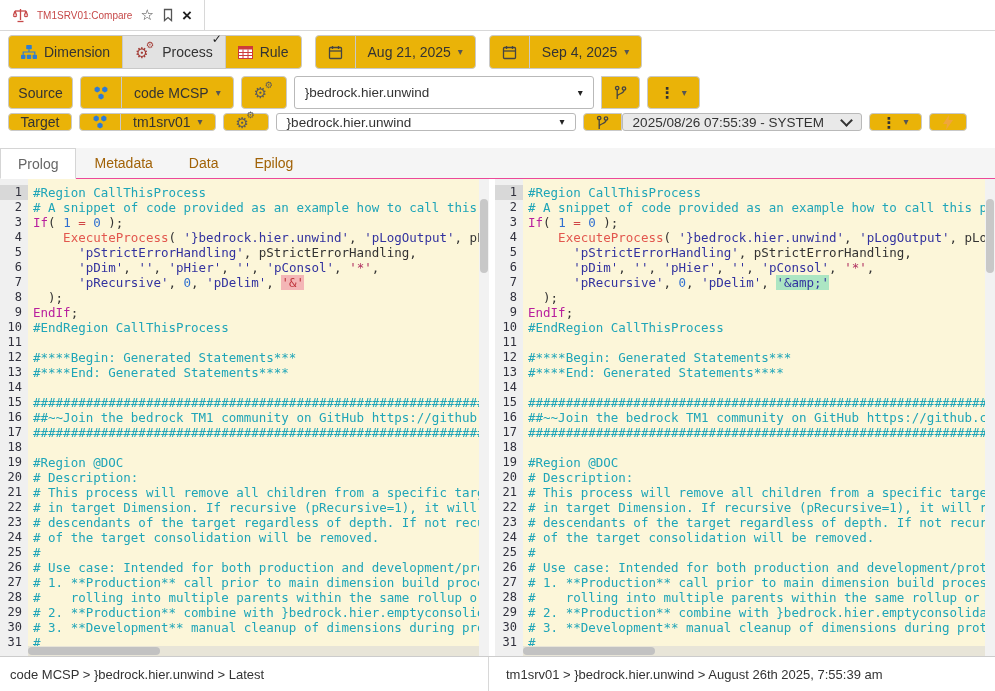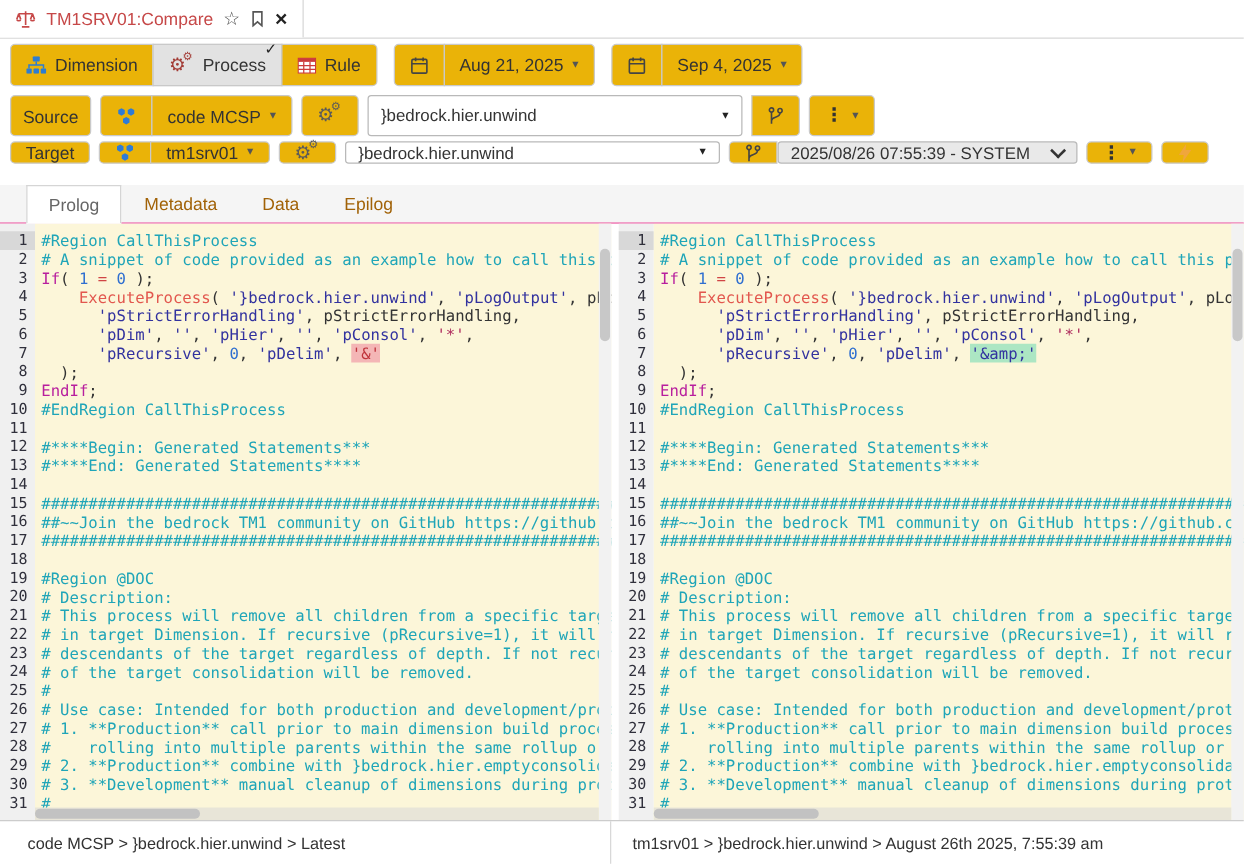--- a/index.html
+++ b/index.html
@@ -3,21 +3,21 @@
 <meta charset="utf-8">
 <style>
   html,body{margin:0;padding:0}
   body{
     width:995px;height:691px;position:relative;overflow:hidden;background:#fff;
     font-family:"Liberation Sans","DejaVu Sans",sans-serif;color:#333;
   }
   
   .titlebar{position:absolute;top:0;left:0;right:0;height:30px;background:#fff;border-bottom:1px solid #d8d8d8;display:flex}
   .wintab{display:inline-flex;align-items:center;gap:8px;padding:0 12px;border-right:1px solid #d8d8d8;background:#fff;cursor:pointer}
-  .wintitle{font-size:14px;color:var(--title-red)}
+  .wintitle{font-size:10px;color:var(--title-red)}
   .tbicon{display:inline-flex;align-items:center}
   .star{font-size:15px;color:#444}
   .close{font-size:17px;font-weight:700;color:#222;line-height:1}
   
   .row{position:absolute;left:8px;display:flex;gap:7px;align-items:stretch}
   .group{display:flex;align-items:stretch}
   .btn{display:inline-flex;align-items:center;gap:7px;padding:0 12px;background:#eab308;border:1px solid #c9c9c9;
        font-size:14px;color:#333;border-radius:4px;box-sizing:border-box;position:relative;cursor:pointer;white-space:nowrap}
   .group .btn{border-radius:0;margin-left:-1px}
   .group .btn:first-child{border-radius:4px 0 0 4px;margin-left:0}
@@ -29,22 +29,22 @@
   .cogs{position:relative;font-size:15px;line-height:1;color:#5a5a5a;width:20px;text-align:left}
   .cogs .g2{position:absolute;font-size:9px;right:1px;top:-4px}
   .cogs.red{color:#a33c36}
   
   .combobox{display:flex;align-items:center;justify-content:space-between;background:#fff;border:1px solid #b9b9b9;
             border-radius:3px;padding:0 10px;font-size:13.5px;width:300px;box-sizing:border-box;cursor:pointer}
   .select{display:flex;align-items:center;justify-content:space-between;background:#e9e9e9;border:1px solid #b9b9b9;
           border-radius:3px;padding:0 10px;font-size:13.5px;box-sizing:border-box;cursor:pointer;gap:10px}
   .chev{width:7px;height:7px;border-right:2px solid #333;border-bottom:2px solid #333;transform:rotate(45deg);margin-top:-4px;flex:none}
   
-  .tabstrip{position:absolute;top:148px;left:0;right:0;height:30px;background:#f5f5f5;border-bottom:1px solid #ec4899;
-            display:flex;padding-left:21px;align-items:stretch;box-sizing:content-box}
+  .tabstrip{position:absolute;top:148px;left:0;right:0;height:30px;background:#f5f5f5;border-bottom:3px solid #ec4899;
+            display:flex;padding-left:0;align-items:stretch;box-sizing:content-box}
   .tab{display:flex;align-items:center;padding:0 17px;font-size:14px;color:#a16207;border:1px solid transparent;cursor:pointer}
   .tab.active{background:#fff;border-color:#d5d5d5;border-bottom-color:#fff;margin-bottom:-1px;color:#666}
   
   .compare{position:absolute;top:179px;left:0;width:995px;height:477px;background:#fff}
   .panel{position:absolute;top:0;bottom:0}
   #panel-left{left:0;width:489px}
   #panel-right{left:495px;width:500px}
   .gutter{position:absolute;left:0;top:0;bottom:0;width:28px;background:#f0f0f0;padding-top:6px;box-sizing:border-box;
           font-family:"DejaVu Sans Mono","Liberation Mono",monospace;font-size:12px;color:#30303c;text-align:right}
   .ln{height:15px;line-height:15px;padding-right:6px}
@@ -57,21 +57,21 @@
   .tok-sx{color:var(--star-string)} .tok-tx{color:#333}
   .tok-del{background:var(--removed-bg);color:var(--removed-text)}
   .tok-add{background:var(--added-bg);color:var(--added-text)}
   .vscroll{position:absolute;right:0;top:0;bottom:0;width:10px;background:#f2f2f2}
   .vthumb{position:absolute;left:1px;right:1px;top:20px;height:74px;background:#c8c8c8;border-radius:4px}
   .hscroll{position:absolute;left:28px;right:10px;bottom:0;height:10px;background:#e8e5d8}
   .hthumb{position:absolute;left:0;top:1px;bottom:1px;width:132px;background:#c2c2c2;border-radius:4px}
   
   .statusbar{position:absolute;top:656px;left:0;width:995px;height:35px;border-top:1px solid #ccc;box-sizing:border-box;background:#fff;font-size:13px;color:#333}
   .status-cell{position:absolute;top:0;bottom:0;display:flex;align-items:center;padding-left:10px;white-space:nowrap;overflow:hidden}
-  #status-left{left:12px;width:488px}
+  #status-left{left:0;width:488px}
   #status-right{left:488px;width:507px;border-left:1px solid #d8d8d8;padding-left:17px;box-sizing:border-box}
 </style>
 </head>
 <body>
 
 <div class="titlebar">
   <div class="wintab">
     <span class="tbicon">
       <svg width="17" height="16" viewBox="0 0 17 16" fill="none" stroke="#c64848" stroke-width="1.3">
         <line x1="8.5" y1="2" x2="8.5" y2="13"></line>

